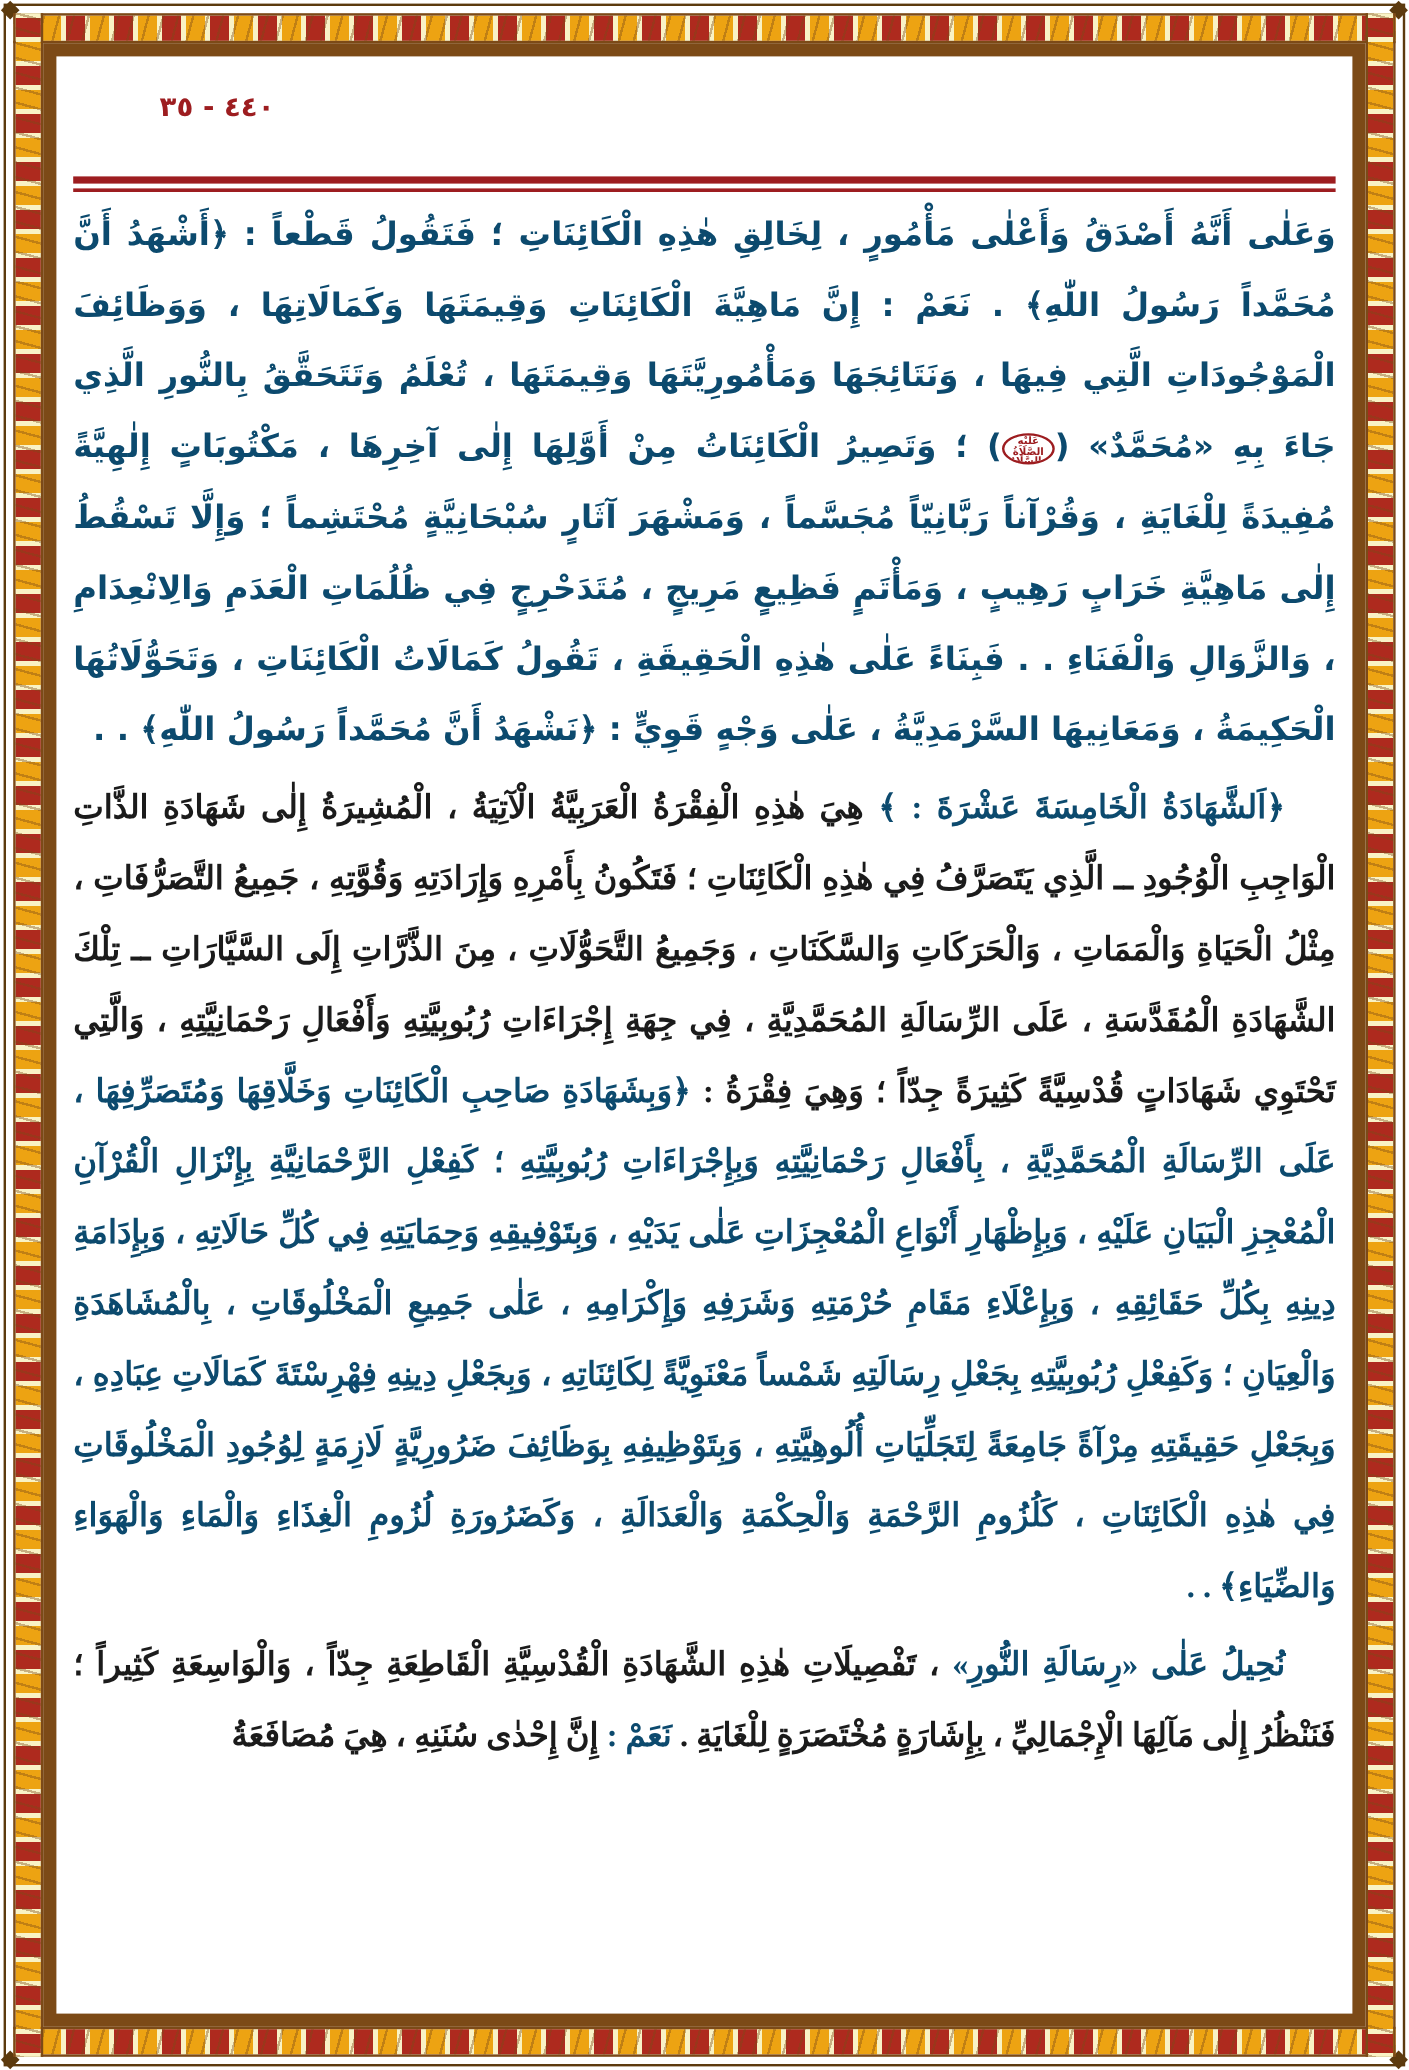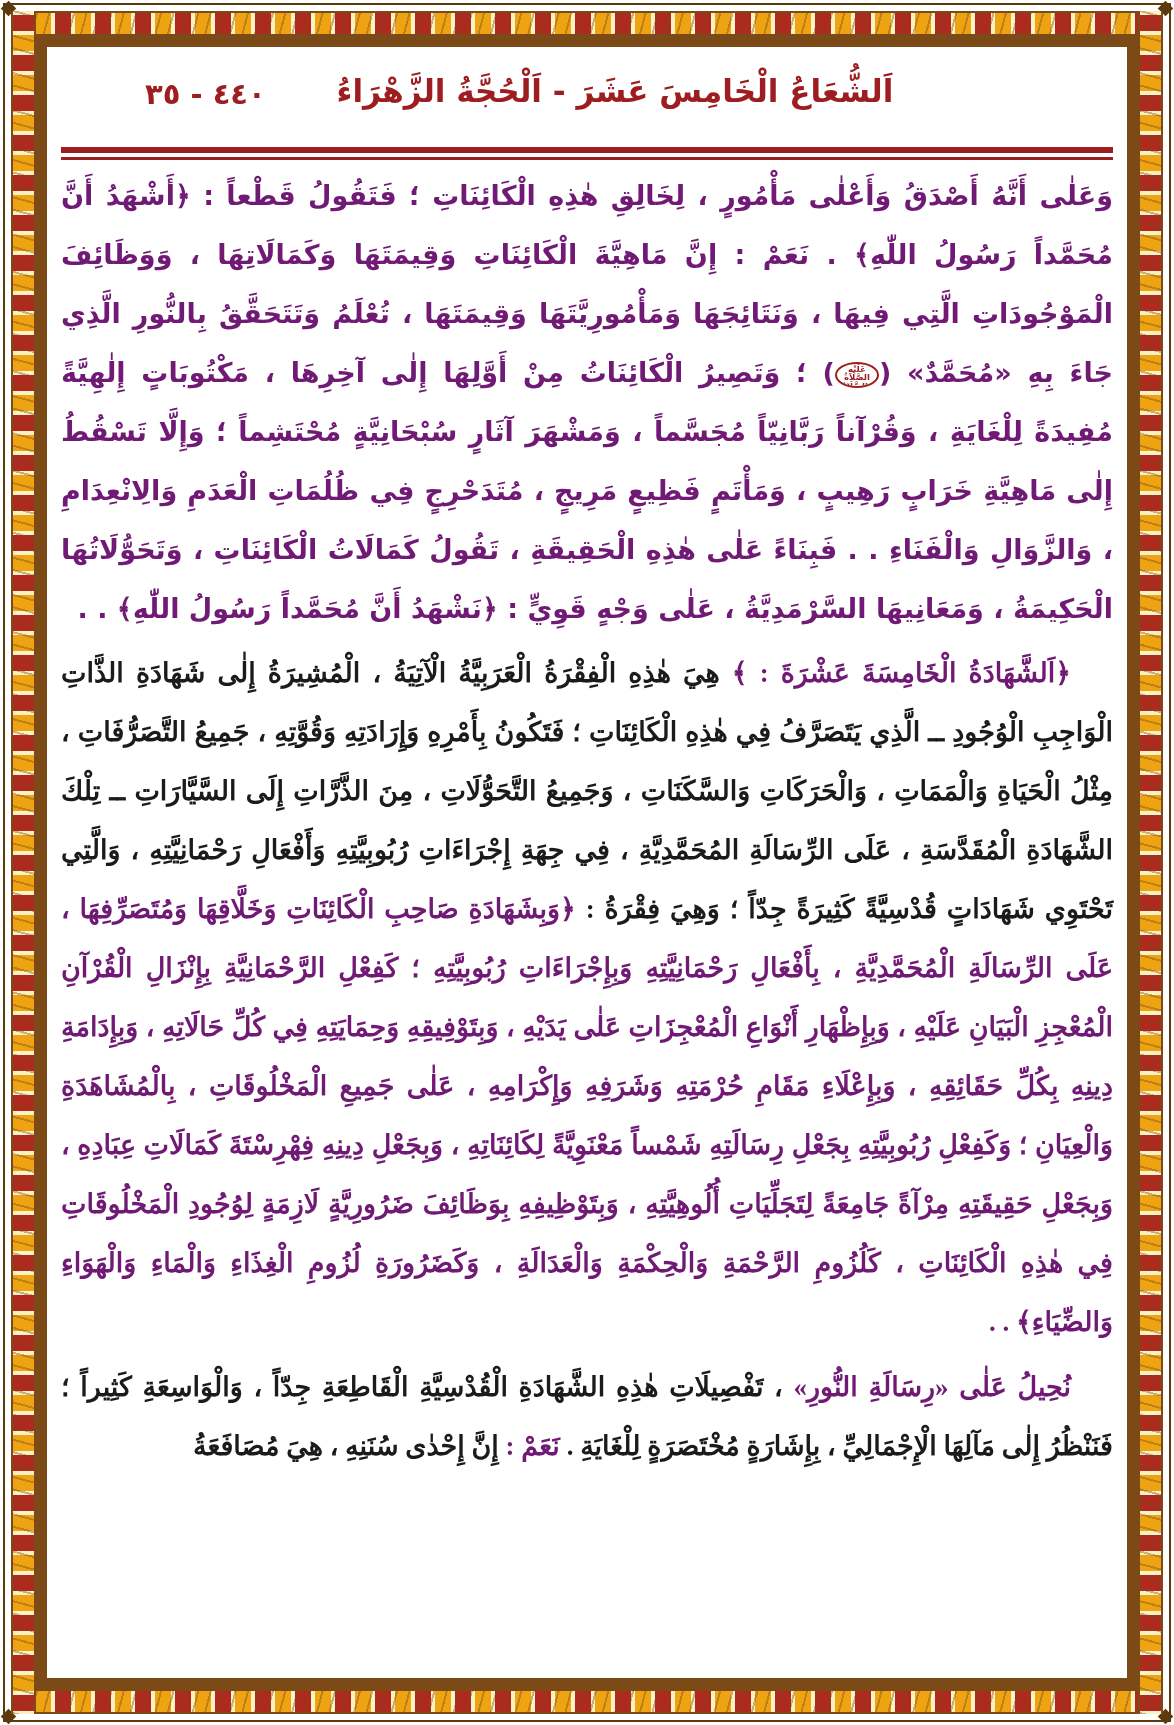--- a/index.html
+++ b/index.html
@@ -73,41 +73,41 @@
   .title{
     position:absolute;
     left:0;right:0;
     text-align:center;
     font-size:31px;
     letter-spacing:0.5px;
     transform:translateX(28px); 
   }
   .pagenum{
     position:absolute;
-    left:84px;top:4px;
-    font-size:29px;
+    left:72px;top:4px;
+    font-size:23px;
   }
   .rule{
     height:4px;
     border-top:6px solid #9d1d20;
     border-bottom:3px solid #9d1d20;
     margin:8px 0 6px 0;
   }
   .body{
     margin-top:6px;
     font-size:27px;
     font-weight:bold;
     line-height:59px;
     text-align:justify;
     color:#1b1b1b;
   }
   .para{margin:0;}
   .para.indent{text-indent:42px;font-family:Liberation Serif, serif;}
   .para + .para{margin-top:6px;}
-  .run-red{color:#701a75;}
+  .run-red{color:#0c4a6e;}
   .run-black{color:#1b1b1b;}
   .run-seal{
     display:inline-block;
     color:#9d1d20;
     border:2px solid #9d1d20;
     border-radius:50%;
     font-size:8.5px;
     line-height:1.05;
     width:44px;height:26px;
     vertical-align:middle;
@@ -130,21 +130,20 @@
     <span class="corner br"></span>
   </div>
   <div class="band band-h band-top"></div>
   <div class="band band-h band-bottom"></div>
   <div class="band band-v band-left"></div>
   <div class="band band-v band-right"></div>
   <div class="frame-inner"></div>
 
   <div class="content">
     <div class="header">
-      <div class="title">اَلشُّعَاعُ الْخَامِسَ عَشَرَ - اَلْحُجَّةُ الزَّهْرَاءُ</div>
       <div class="pagenum">٤٤٠ - ٣٥</div>
     </div>
     <div class="rule"></div>
     <div class="body">
         <div class="para"><span class="run-red">وَعَلٰى أَنَّهُ أَصْدَقُ وَأَعْلٰى مَأْمُورٍ ، لِخَالِقِ هٰذِهِ الْكَائِنَاتِ ؛ فَتَقُولُ قَطْعاً : ﴿أَشْهَدُ أَنَّ مُحَمَّداً رَسُولُ اللّٰهِ﴾ . نَعَمْ : إِنَّ مَاهِيَّةَ الْكَائِنَاتِ وَقِيمَتَهَا وَكَمَالَاتِهَا ، وَوَظَائِفَ الْمَوْجُودَاتِ الَّتِي فِيهَا ، وَنَتَائِجَهَا وَمَأْمُورِيَّتَهَا وَقِيمَتَهَا ، تُعْلَمُ وَتَتَحَقَّقُ بِالنُّورِ الَّذِي جَاءَ بِهِ «مُحَمَّدٌ» (</span><span class="run-seal">عَلَيْهِ الصَّلَاةُ وَالسَّلَامُ</span><span class="run-red">) ؛ وَتَصِيرُ الْكَائِنَاتُ مِنْ أَوَّلِهَا إِلٰى آخِرِهَا ، مَكْتُوبَاتٍ إِلٰهِيَّةً مُفِيدَةً لِلْغَايَةِ ، وَقُرْآناً رَبَّانِيّاً مُجَسَّماً ، وَمَشْهَرَ آثَارٍ سُبْحَانِيَّةٍ مُحْتَشِماً ؛ وَإِلَّا تَسْقُطُ إِلٰى مَاهِيَّةِ خَرَابٍ رَهِيبٍ ، وَمَأْتَمٍ فَظِيعٍ مَرِيجٍ ، مُتَدَحْرِجٍ فِي ظُلُمَاتِ الْعَدَمِ وَالِانْعِدَامِ ، وَالزَّوَالِ وَالْفَنَاءِ . . فَبِنَاءً عَلٰى هٰذِهِ الْحَقِيقَةِ ، تَقُولُ كَمَالَاتُ الْكَائِنَاتِ ، وَتَحَوُّلَاتُهَا الْحَكِيمَةُ ، وَمَعَانِيهَا السَّرْمَدِيَّةُ ، عَلٰى وَجْهٍ قَوِيٍّ : ﴿نَشْهَدُ أَنَّ مُحَمَّداً رَسُولُ اللّٰهِ﴾ . .</span></div>
         <div class="para indent"><span class="run-red">﴿اَلشَّهَادَةُ الْخَامِسَةَ عَشْرَةَ : ﴾ </span><span class="run-black">هِيَ هٰذِهِ الْفِقْرَةُ الْعَرَبِيَّةُ الْآتِيَةُ ، الْمُشِيرَةُ إِلٰى شَهَادَةِ الذَّاتِ الْوَاجِبِ الْوُجُودِ ــ الَّذِي يَتَصَرَّفُ فِي هٰذِهِ الْكَائِنَاتِ ؛ فَتَكُونُ بِأَمْرِهِ وَإِرَادَتِهِ وَقُوَّتِهِ ، جَمِيعُ التَّصَرُّفَاتِ ، مِثْلُ الْحَيَاةِ وَالْمَمَاتِ ، وَالْحَرَكَاتِ وَالسَّكَنَاتِ ، وَجَمِيعُ التَّحَوُّلَاتِ ، مِنَ الذَّرَّاتِ إِلَى السَّيَّارَاتِ ــ تِلْكَ الشَّهَادَةِ الْمُقَدَّسَةِ ، عَلَى الرِّسَالَةِ المُحَمَّدِيَّةِ ، فِي جِهَةِ إِجْرَاءَاتِ رُبُوبِيَّتِهِ وَأَفْعَالِ رَحْمَانِيَّتِهِ ، وَالَّتِي تَحْتَوِي شَهَادَاتٍ قُدْسِيَّةً كَثِيرَةً جِدّاً ؛ وَهِيَ فِقْرَةُ : </span><span class="run-red">﴿وَبِشَهَادَةِ صَاحِبِ الْكَائِنَاتِ وَخَلَّاقِهَا وَمُتَصَرِّفِهَا ، عَلَى الرِّسَالَةِ الْمُحَمَّدِيَّةِ ، بِأَفْعَالِ رَحْمَانِيَّتِهِ وَبِإِجْرَاءَاتِ رُبُوبِيَّتِهِ ؛ كَفِعْلِ الرَّحْمَانِيَّةِ بِإِنْزَالِ الْقُرْآنِ الْمُعْجِزِ الْبَيَانِ عَلَيْهِ ، وَبِإِظْهَارِ أَنْوَاعِ الْمُعْجِزَاتِ عَلٰى يَدَيْهِ ، وَبِتَوْفِيقِهِ وَحِمَايَتِهِ فِي كُلِّ حَالَاتِهِ ، وَبِإِدَامَةِ دِينِهِ بِكُلِّ حَقَائِقِهِ ، وَبِإِعْلَاءِ مَقَامِ حُرْمَتِهِ وَشَرَفِهِ وَإِكْرَامِهِ ، عَلٰى جَمِيعِ الْمَخْلُوقَاتِ ، بِالْمُشَاهَدَةِ وَالْعِيَانِ ؛ وَكَفِعْلِ رُبُوبِيَّتِهِ بِجَعْلِ رِسَالَتِهِ شَمْساً مَعْنَوِيَّةً لِكَائِنَاتِهِ ، وَبِجَعْلِ دِينِهِ فِهْرِسْتَةَ كَمَالَاتِ عِبَادِهِ ، وَبِجَعْلِ حَقِيقَتِهِ مِرْآةً جَامِعَةً لِتَجَلِّيَاتِ أُلُوهِيَّتِهِ ، وَبِتَوْظِيفِهِ بِوَظَائِفَ ضَرُورِيَّةٍ لَازِمَةٍ لِوُجُودِ الْمَخْلُوقَاتِ فِي هٰذِهِ الْكَائِنَاتِ ، كَلُزُومِ الرَّحْمَةِ وَالْحِكْمَةِ وَالْعَدَالَةِ ، وَكَضَرُورَةِ لُزُومِ الْغِذَاءِ وَالْمَاءِ وَالْهَوَاءِ وَالضِّيَاءِ﴾ . .</span></div>
         <div class="para indent"><span class="run-red">نُحِيلُ عَلٰى «رِسَالَةِ النُّورِ»</span><span class="run-black"> ، تَفْصِيلَاتِ هٰذِهِ الشَّهَادَةِ الْقُدْسِيَّةِ الْقَاطِعَةِ جِدّاً ، وَالْوَاسِعَةِ كَثِيراً ؛ فَنَنْظُرُ إِلٰى مَآلِهَا الْإِجْمَالِيِّ ، بِإِشَارَةٍ مُخْتَصَرَةٍ لِلْغَايَةِ . </span><span class="run-red">نَعَمْ : </span><span class="run-black">إِنَّ إِحْدٰى سُنَنِهِ ، هِيَ مُصَافَعَةُ</span></div>
       </div>
   </div>
 

